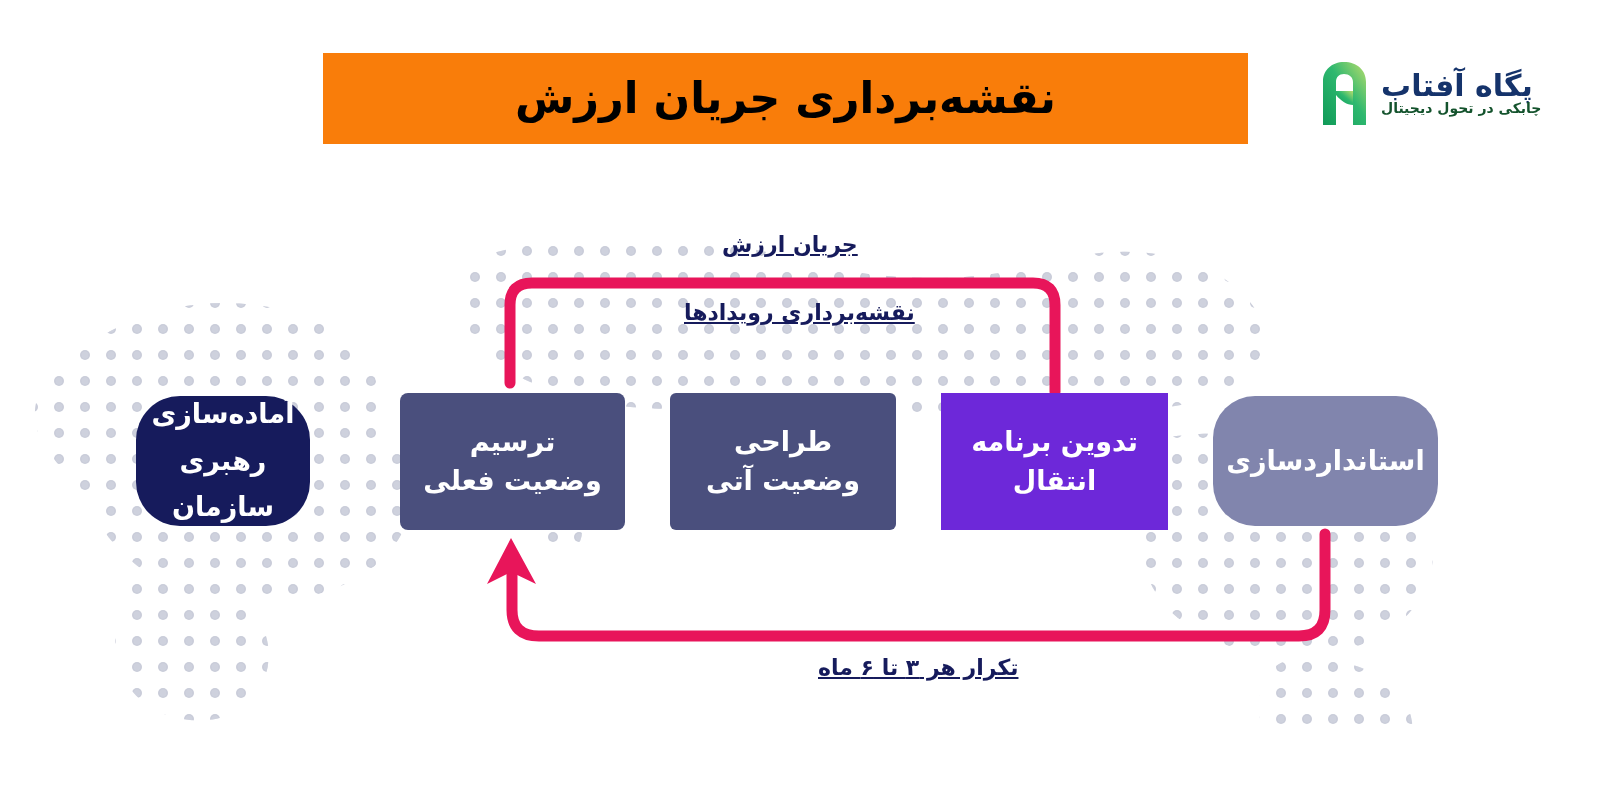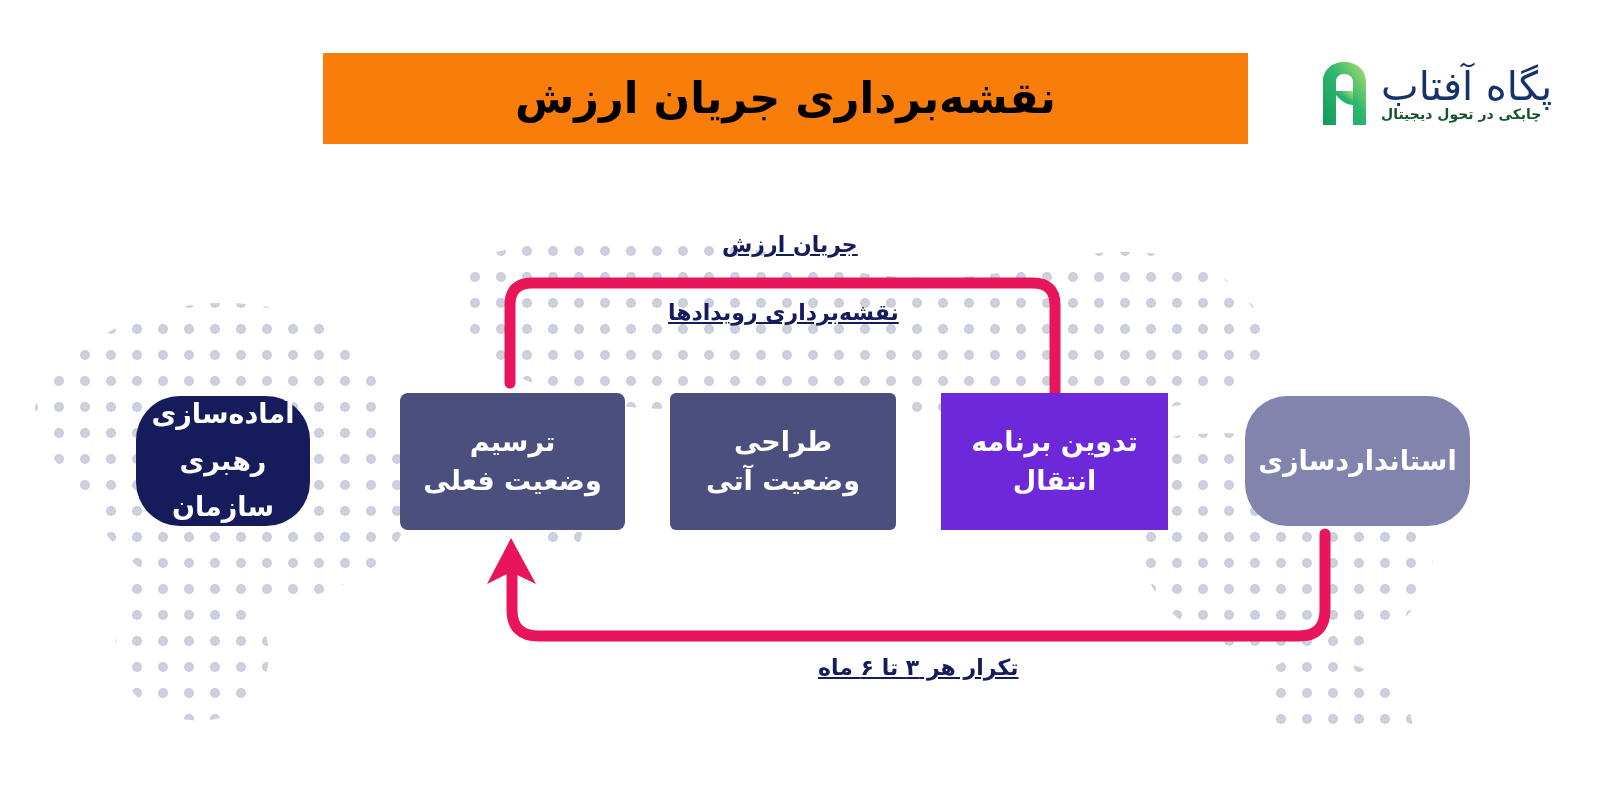--- a/index.html
+++ b/index.html
@@ -70,22 +70,22 @@
   }
   #brand-words {
     display: flex;
     flex-direction: column;
     align-items: flex-end;
     justify-content: center;
     line-height: 1.05;
   }
   #brand-name {
     color: #15336b;
-    font-size: 40px;
-    font-weight: normal;
+    font-size: 30px;
+    font-weight: bold;
     white-space: nowrap;
   }
   #brand-tagline {
     color: #14532d;
     font-size: 14px;
     font-weight: bold;
     white-space: nowrap;
     margin-top: 0;
   }
 
@@ -133,34 +133,33 @@
   }
   #box-3 {
     left: 941px; top: 393px; width: 227px; height: 137px;
     background: #6d28d9;
     border-radius: 0;
   }
   #box-4 {
     left: 1213px; top: 396px; width: 225px; height: 130px;
     background: #8185ad;
     border-radius: 42px;
-    margin-left: 32px;
   }
 
   
   .flow-caption {
     position: absolute;
     color: #161b5c;
     font-size: 22px;
     font-weight: bold;
     white-space: nowrap;
     text-decoration: underline;
   }
   #caption-value-stream { left: 722px; top: 232px; }
-  #caption-event-mapping { left: 668px; top: 300px; }
+  #caption-event-mapping { left: 684px; top: 300px; }
   #caption-cadence { left: 818px; top: 655px; }
 </style>
 </head>
 <body>
 
 <div id="stage">
 
   <svg id="dots-backdrop" viewBox="0 0 1610 600" preserveAspectRatio="none" aria-hidden="true">
     <defs>
       <pattern id="dotgrid" x="0" y="0" width="26" height="26" patternUnits="userSpaceOnUse">

